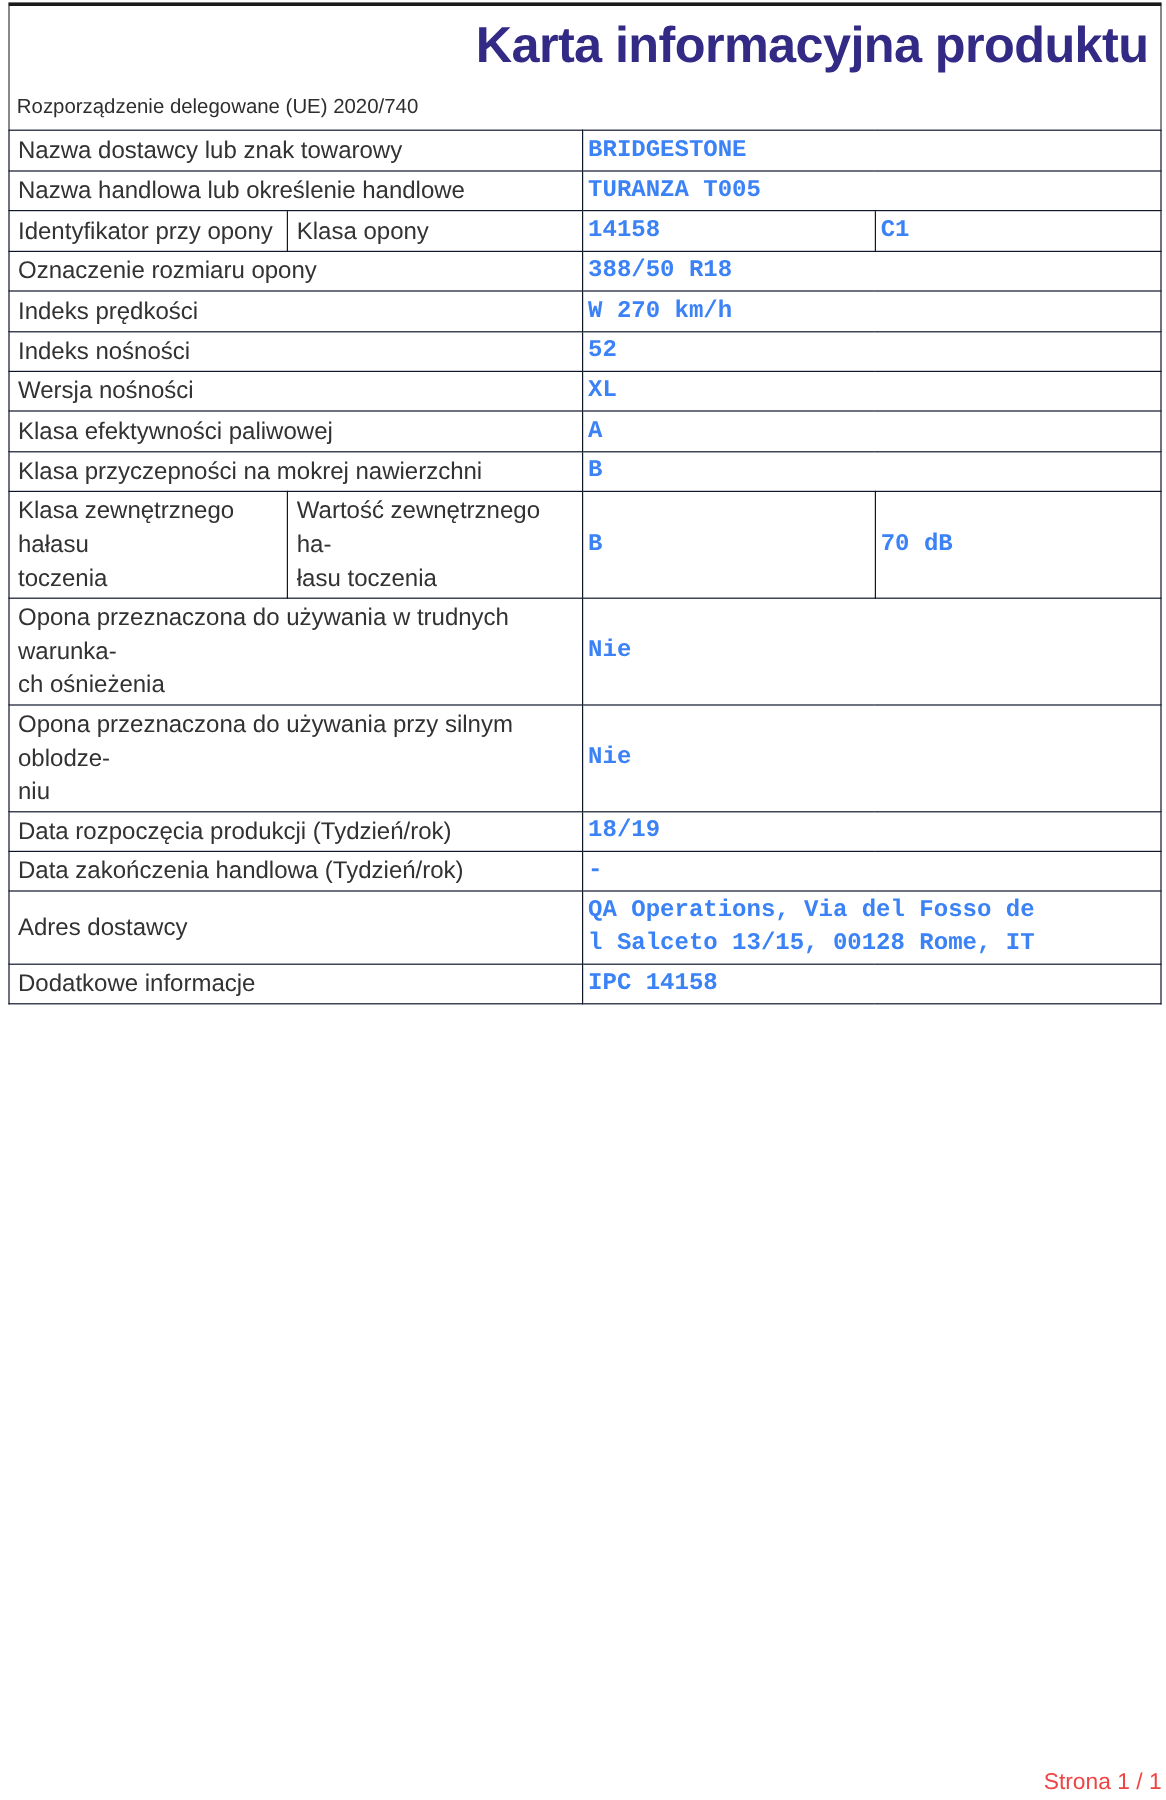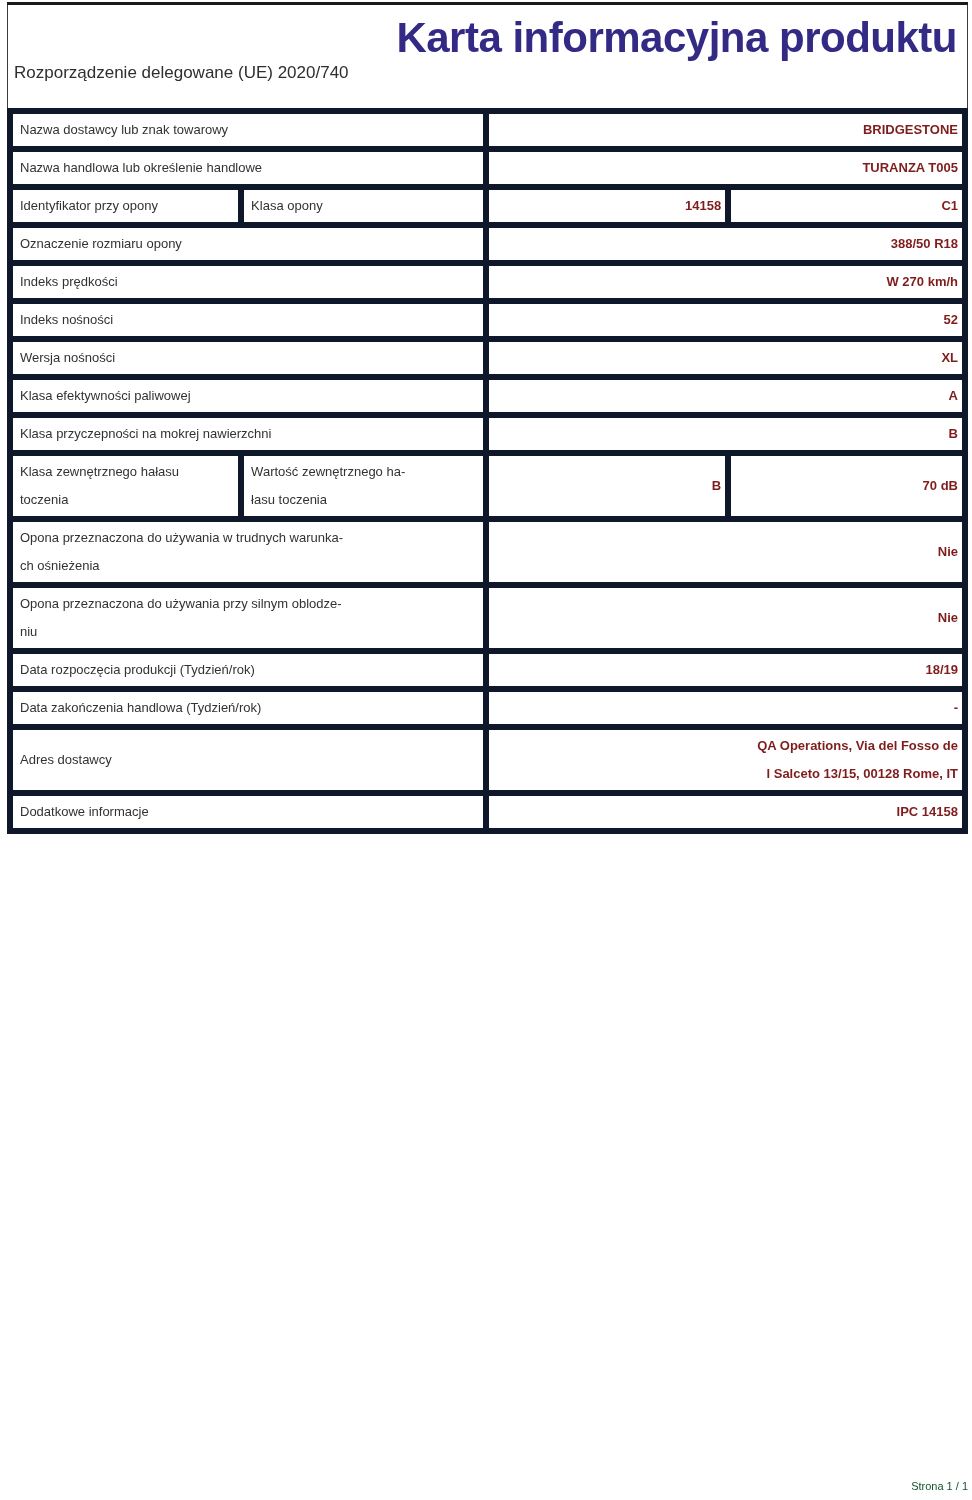--- a/index.html
+++ b/index.html
@@ -34,63 +34,64 @@
   .doc-title {
     margin: 0;
     font-size: 42px;
     line-height: 48px;
     font-weight: bold;
     letter-spacing: -0.5px;
     color: #332a85;
     text-align: right;
   }
   .doc-subtitle {
-    margin-top: 0;
+    margin-top: 16px;
     font-size: 17px;
     line-height: 22px;
     color: #2e2e2e;
   }
   table.info-table {
     width: 961px;
     border-collapse: collapse;
     table-layout: fixed;
   }
   .info-table td {
-    border: 6px solid #0f172a;
+    border: 1px solid #0f172a;
     box-sizing: border-box;
-    font-size: 13px;
+    font-size: 20px;
     line-height: 28px;
     vertical-align: middle;
     white-space: pre-line;
     overflow: hidden;
   }
   .info-table td.label {
     text-align: left;
     padding: 2px 6px 2px 7px;
     color: #323232;
   }
   .info-table td.value {
-    text-align: right;
+    text-align: left;
     padding: 2px 4px;
     font-weight: bold;
-    color: #7f1d1d;
+    color: #3b82f6;
+    font-family: Liberation Mono, monospace;
   }
   tr.r-s  td { height: 23px; }
   tr.r-s1 td { height: 34px; }
   tr.r-d1 td { height: 64px; }
   tr.r-d2 td { height: 61px; }
   tr.r-d3 td { height: 62px; }
   tr.r-d4 td { height: 60px; }
   .page-footer {
     position: absolute;
     top: 1477px;
     right: 4px;
-    font-size: 11px;
+    font-size: 19px;
     line-height: 18px;
-    color: #14532d;
+    color: #ef4444;
   }
 </style>
 </head>
 <body>
 
 <div class="page">
 
   <div class="doc-box">
 
     <div class="doc-header">

